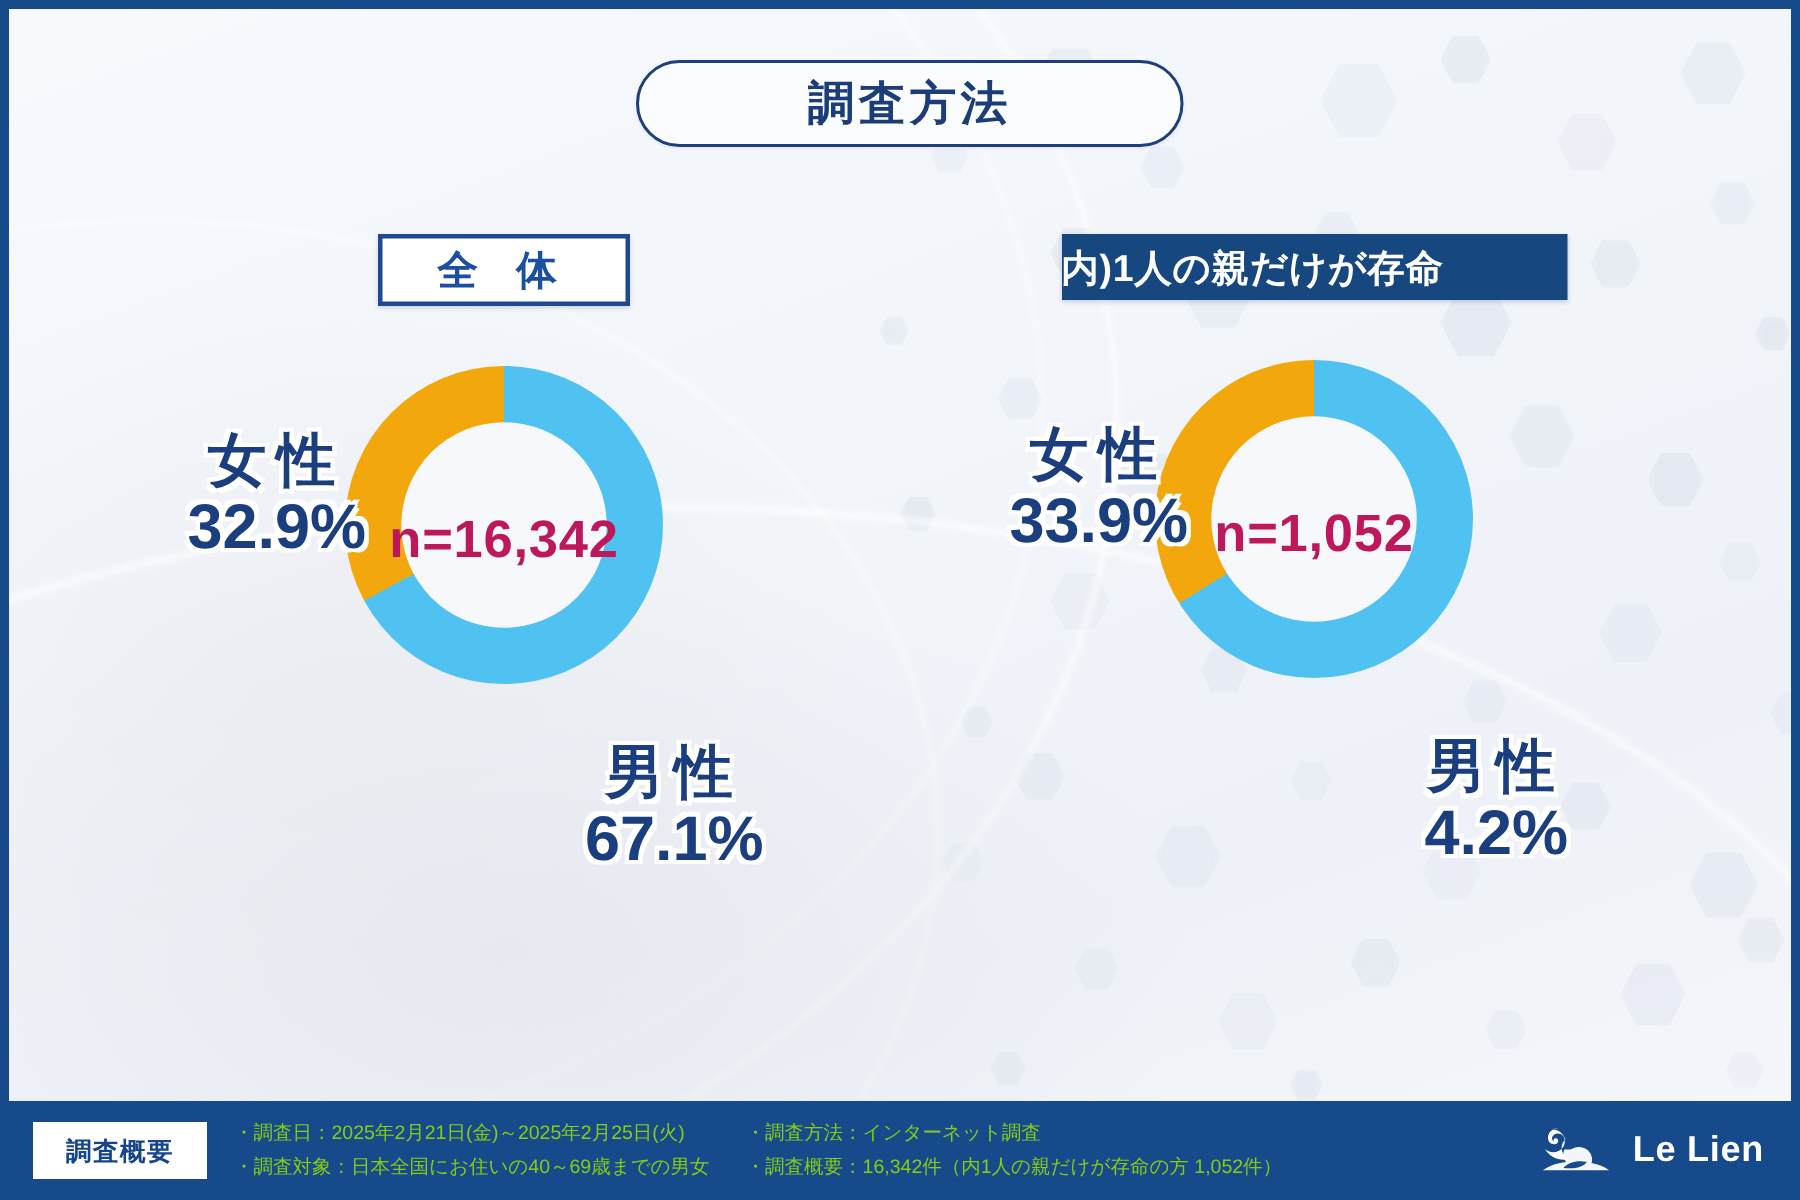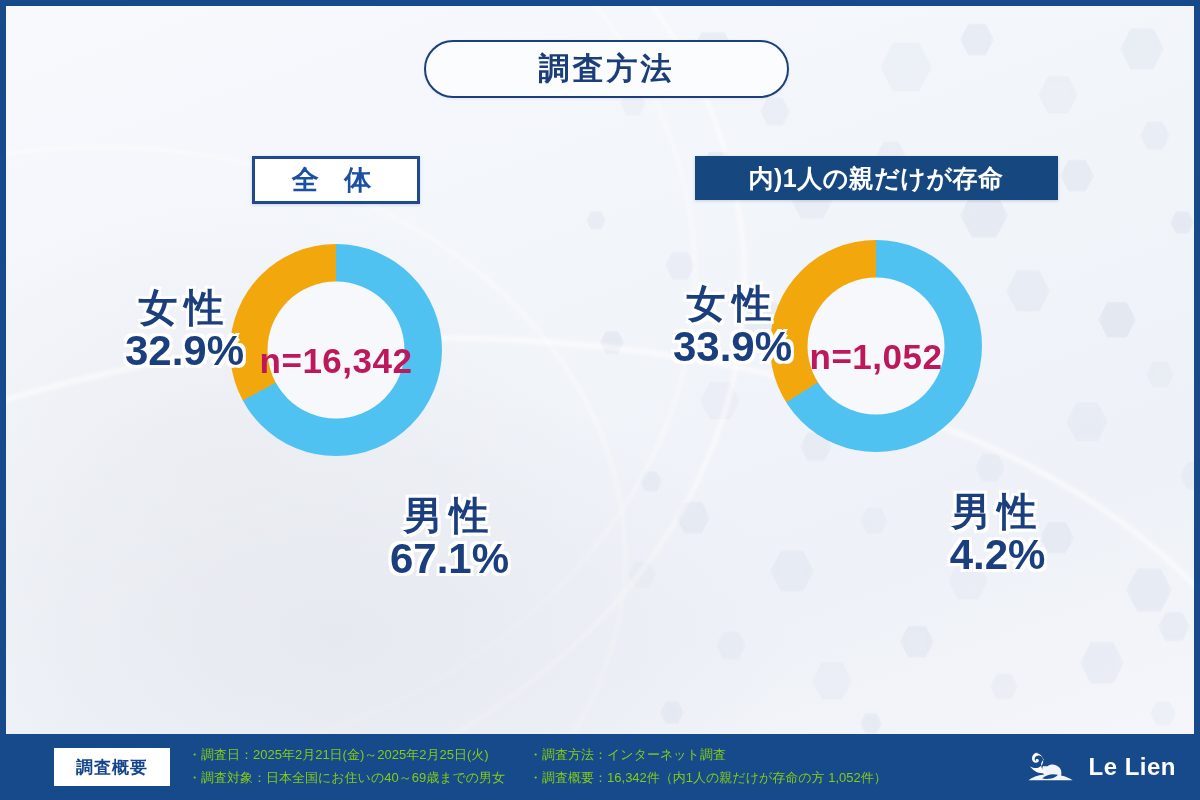--- a/index.html
+++ b/index.html
@@ -72,23 +72,23 @@
   .cap-outline{
     width:168px; height:48px; margin:0 auto;
     border:3px solid #1f4a90;
     background:#ffffff;
     display:flex; align-items:center; justify-content:center;
     box-shadow:0 1px 3px rgba(20,50,100,.18);
   }
   .cap-outline span{ font-size:27px; font-weight:bold; color:#1b4fa0; letter-spacing:9px; }
 
   .cap-solid{
-    width:363px; height:44px; margin:0 auto;
+    width:337px; height:44px; margin:0 auto;
     background:#17477f;
-    display:flex; align-items:center; justify-content:center;
+    display:flex; align-items:center; 
     box-shadow:0 1px 3px rgba(20,50,100,.2);
   }
   .cap-solid span{ font-size:25px; font-weight:bold; color:#ffffff; letter-spacing:.5px; }
 
   
   .donut-wrap{ position:relative; width:540px; height:380px; margin-top:16px; }
   .donut{
     position:absolute; left:50%; top:24px;
     transform:translateX(-50%);
     width:212px; height:212px; border-radius:50%;
@@ -121,21 +121,21 @@
 
   .lbl-f-left{ left:16px;  top:68px;  width:205px; }
   .lbl-m-left{ left:276px; top:276px; width:215px; }
   .lbl-f-right{ left:24px;  top:68px;  width:205px; }
   .lbl-m-right{ left:284px; top:276px; width:215px; }
 
   
   .footer{
     position:absolute; left:0; bottom:0; width:1200px; height:66px;
     background:#174a8b;
-    display:flex; align-items:center;padding-left:32px;
+    display:flex; align-items:center;
   }
   .footer-badge{
     margin-left:22px;
     width:116px; height:38px;
     background:#ffffff;
     display:flex; align-items:center; justify-content:center;
     flex:0 0 auto;
   }
   .footer-badge span{ font-size:17px; font-weight:bold; color:#16468a; letter-spacing:1px; }
   .footer-col{

